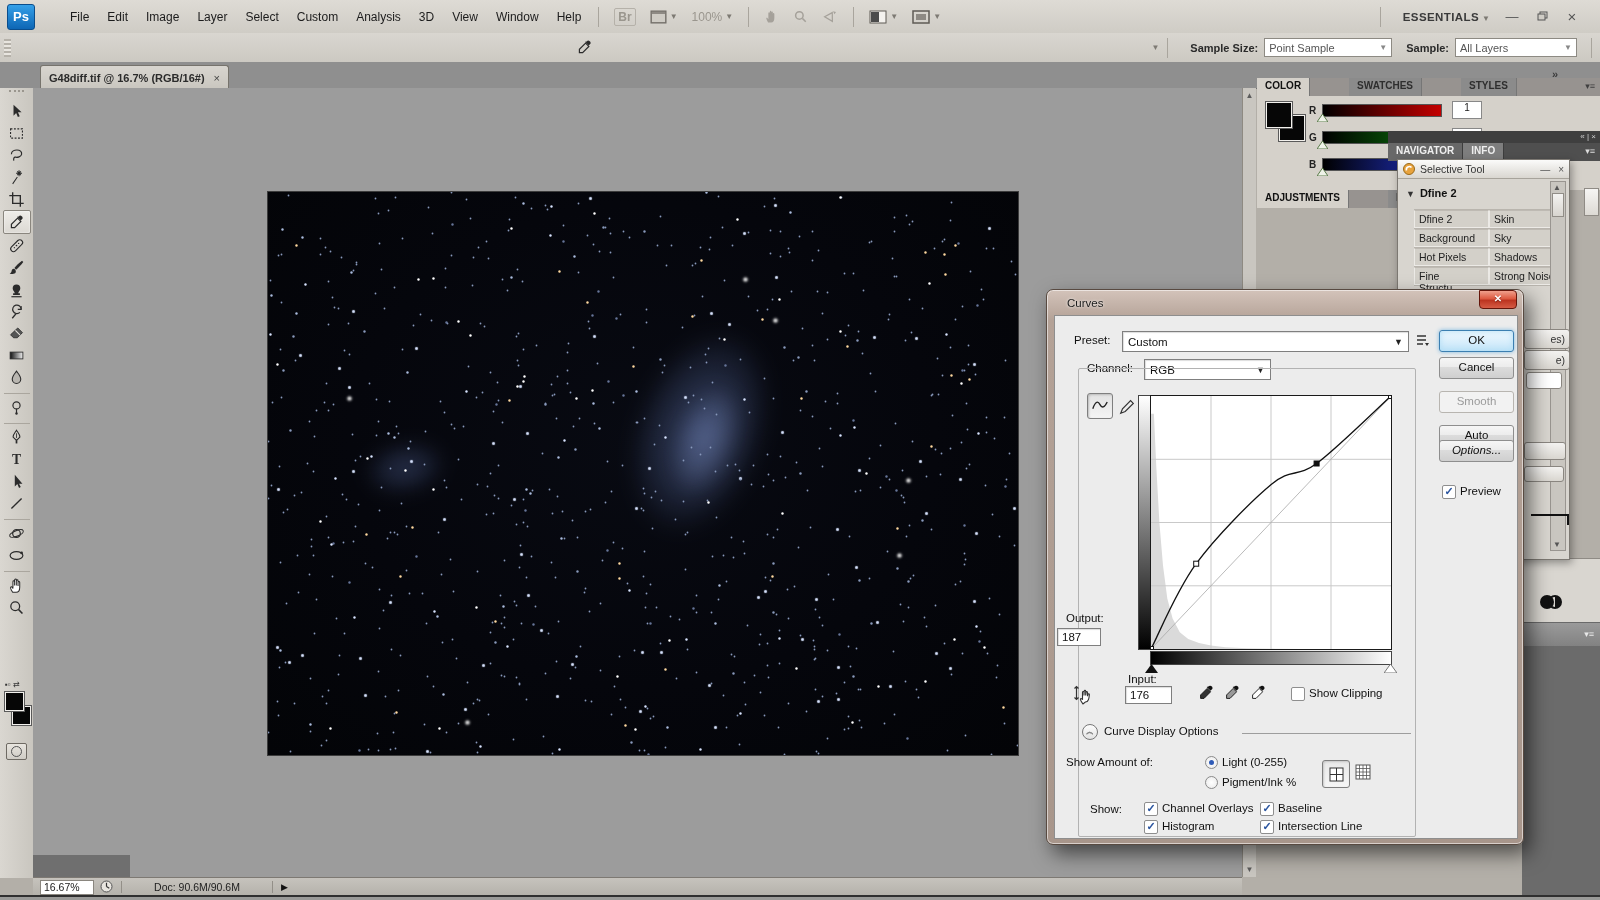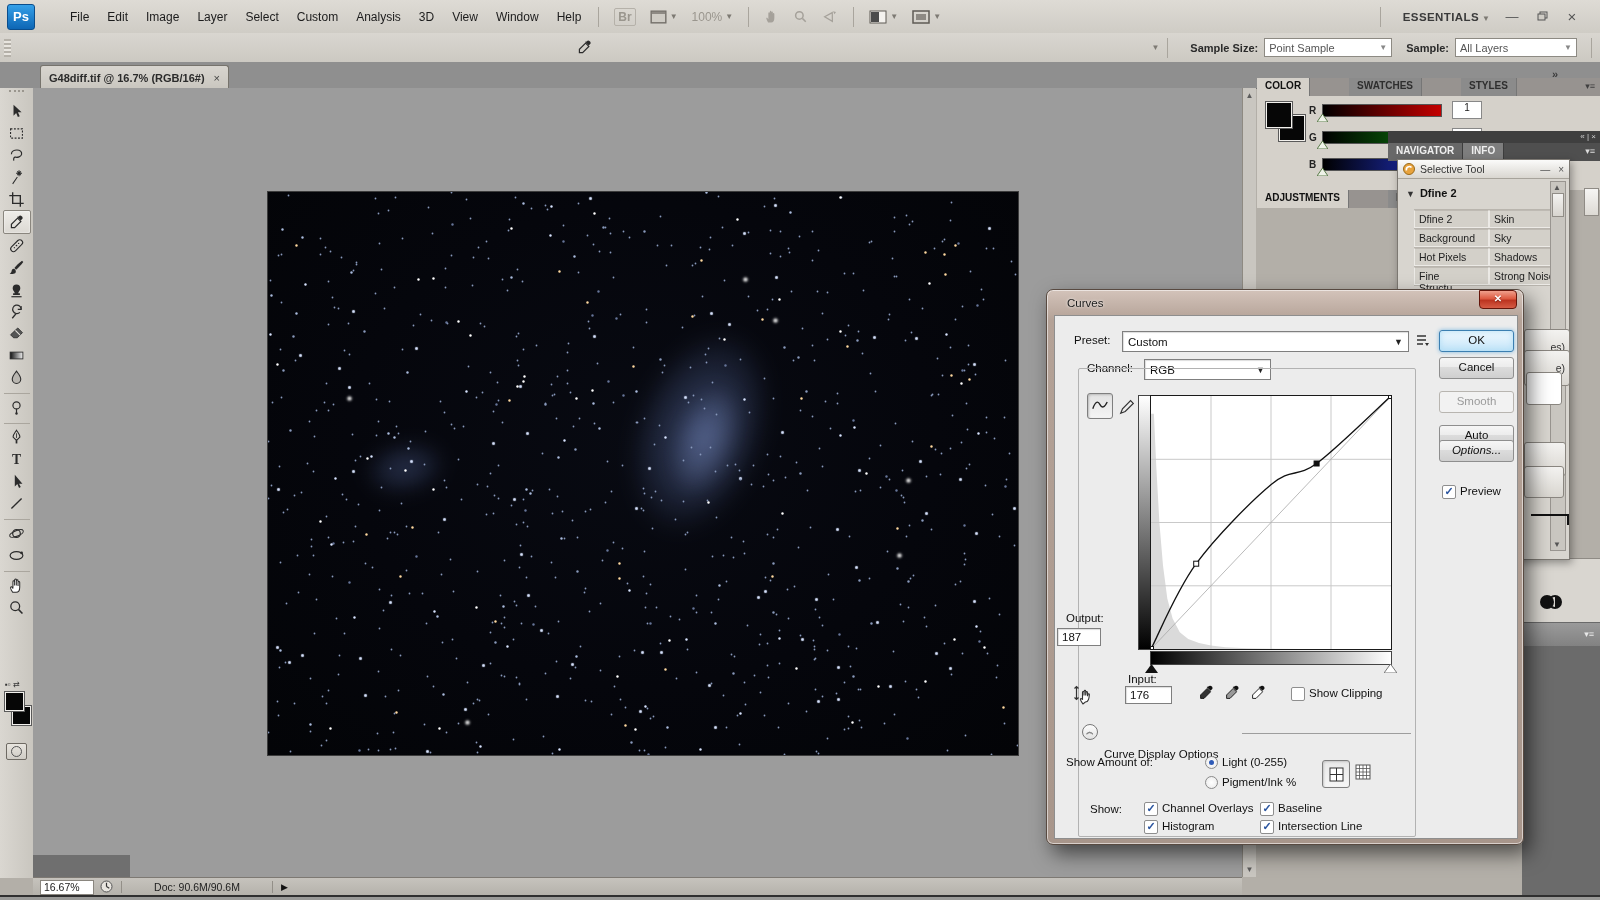--- a/index.html
+++ b/index.html
@@ -82,21 +82,21 @@
   #selsection{position:absolute;left:8px;top:27px;font-weight:bold;font-size:11px;color:#111;}
   #selsection .tri2{display:inline-block;margin-right:5px;color:#333;font-size:9px;}
   #seltable{position:absolute;left:16px;top:49px;width:146px;border-top:1px solid #b9b5ae;}
   .strow{display:flex;height:18px;border-bottom:1px solid #b9b5ae;}
   .stcell{background:#d3d0c9;border:1px solid #eceae6;border-top-color:#bebab3;font-size:10.5px;padding:2px 4px 0;color:#222;}
   .stcell.c1{width:66px;}
   .stcell.c2{width:62px;}
   #selscroll{position:absolute;right:3px;top:21px;width:14px;height:368px;background:#c9c6c0;border:1px solid #999590;}
   #selscroll .ar{position:absolute;left:0;width:12px;text-align:center;color:#555;font-size:8px;}
   #selscroll .thumb{position:absolute;left:1px;top:11px;width:10px;height:22px;background:linear-gradient(#f4f3f1,#d8d5cf);border:1px solid #918d87;}
-  .fragbtn{position:absolute;z-index:5;background:linear-gradient(#f3f2f0,#d9d6d0);border:1px solid #8a8680;border-radius:3px;font-size:10.5px;color:#333;display:flex;align-items:center;justify-content:flex-end;padding:8px 4px;}
+  .fragbtn{position:absolute;z-index:5;background:linear-gradient(#f3f2f0,#d9d6d0);border:1px solid #8a8680;border-radius:3px;font-size:10.5px;color:#333;display:flex;align-items:center;justify-content:flex-end;padding:0 4px;}
   #blkcorner{position:absolute;z-index:5;left:1531px;top:514px;width:36px;height:9px;border-top:2px solid #111;border-right:2px solid #111;}
   #dockbr1{left:1522px;top:558px;width:78px;height:64px;background:#d9d6d0;border-top:1px solid #8f8b85;z-index:2;}
   #circicon{position:absolute;left:16px;top:34px;}
   #dockhdr{left:1522px;top:622px;width:78px;height:24px;background:linear-gradient(#9a9a9a,#828282);border-top:1px solid #6a6a6a;z-index:2;color:#e8e8e8;font-size:9px;text-align:right;padding:6px 6px 0;box-sizing:border-box;}
   #dockdark{left:1522px;top:646px;width:78px;height:249px;background:#6b6b6b;z-index:2;}
   #dockthumb{left:1584px;top:188px;width:13px;height:26px;background:linear-gradient(#f6f5f3,#dddad4);border:1px solid #8f8b85;z-index:3;}
   
   #botedge1{left:0;top:895px;width:1600px;height:2px;background:#2f2f2f;}
   #botedge2{left:0;top:897px;width:1600px;height:3px;background:#9a9a98;}
   
@@ -617,21 +617,21 @@
             <path d="M12.6 2.8a2.7 2.7 0 0 1 4.6 2.4l-2.2 2.3-4.3-4.2z" fill="#111"></path>
             <path d="M11.3 4.9 4 12.2 4 16l3.8 0 7.3-7.3z" fill="#fff" stroke="#111"></path>
           </svg></span>
 
       <span class="dcheck" style="left:236px;top:371px;justify-content:center;">
         <span class="cbbox"></span>
         <span>Show Clipping</span>
       </span>
 
       <span id="cdochev">︽</span>
-      <span class="dlabel" style="left:49px;top:432px;">Curve Display Options</span>
+      <span class="dlabel" style="left:49px;top:409px;">Curve Display Options</span>
       <span id="cdoline"></span>
 
       <span class="dlabel" style="left:11px;top:440px;">Show Amount of:</span>
       <span class="dcheck" style="left:150px;top:440px;">
           <span class="rbtn on"></span>
           <span>Light  (0-255)</span>
         </span>
       <span class="dcheck" style="left:150px;top:460px;">
           <span class="rbtn"></span>
           <span>Pigment/Ink %</span>

